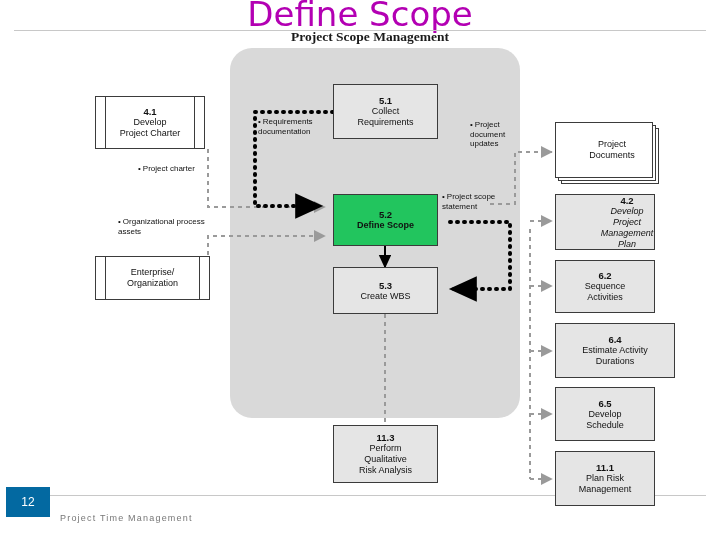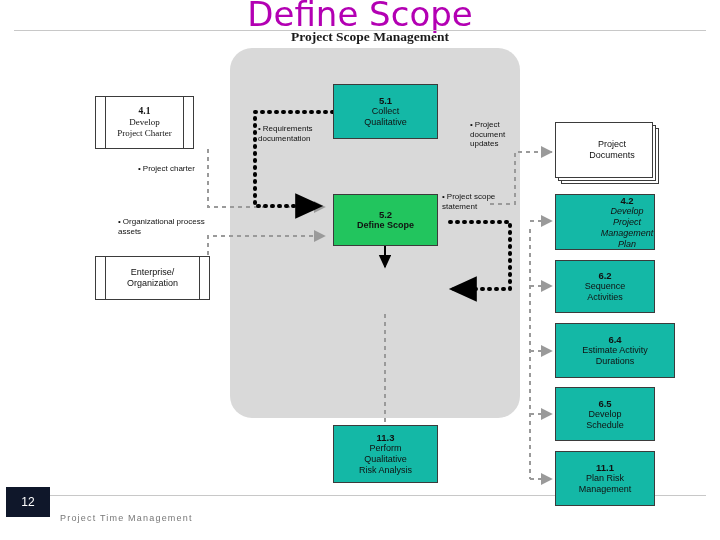--- a/index.html
+++ b/index.html
@@ -42,21 +42,21 @@
   .footer-rule {
     position: absolute;
     left: 14px; top: 495px;
     width: 692px; height: 0;
     border-top: 1px solid #c8c8c8;
   }
   .page-badge {
     position: absolute;
     left: 6px; top: 487px;
     width: 44px; height: 30px;
-    background: #0f172a;
+    background: #0369a1;
     display: flex;
     align-items: center;
     justify-content: center;
     color: #ffffff;
     font-size: 12px;
     font-family: "Liberation Sans", sans-serif;
   }
   .footer-text {
     position: absolute;
     left: 60px; top: 513px;
@@ -84,21 +84,21 @@
   .gray-panel {
     position: absolute;
     left: 170px; top: 24px;
     width: 290px; height: 370px;
     background: #d9d9d9;
     border-radius: 22px;
   }
   
   .box {
     position: absolute;
-    background: #14b8a6;
+    background: #e5e5e5;
     border: 1px solid #3b3b3b;
     box-sizing: border-box;
     display: flex;
     flex-direction: column;
     align-items: center;
     justify-content: center;
     text-align: center;
     font-size: 9px;
     line-height: 11px;
     color: #111111;
@@ -219,37 +219,41 @@
       <path d="M470,327 L492,327" fill="none" stroke="#9a9a9a" stroke-width="2" stroke-dasharray="4,4" marker-end="url(#agray)"></path>
       <path d="M470,390 L492,390" fill="none" stroke="#9a9a9a" stroke-width="2" stroke-dasharray="4,4" marker-end="url(#agray)"></path>
       <path d="M470,455 L492,455" fill="none" stroke="#9a9a9a" stroke-width="2" stroke-dasharray="4,4" marker-end="url(#agray)"></path>
 
       <path d="M325,290 L325,425" fill="none" stroke="#9a9a9a" stroke-width="2" stroke-dasharray="4,4" marker-end="url(#agray)"></path>
     </svg>
 
     <div class="box" style="left:273px; top:60px; width:105px; height:55px;">
       <span class="num">5.1</span>
       <span class="nm" style="white-space:pre-line;">Collect
-Qualitative</span>
+Requirements</span>
     </div>
 
     <div class="box shaded" style="left:273px; top:170px; width:105px; height:52px;">
       <span class="num">5.2</span>
       <span class="nm" style="white-space:pre-line;">Define Scope</span>
     </div>
 
+    <div class="box" style="left:273px; top:243px; width:105px; height:47px;">
+      <span class="num">5.3</span>
+      <span class="nm" style="white-space:pre-line;">Create WBS</span>
+    </div>
 
     <div class="box" style="left:273px; top:401px; width:105px; height:58px;">
       <span class="num">11.3</span>
       <span class="nm" style="white-space:pre-line;">Perform
 Qualitative
 Risk Analysis</span>
     </div>
 
-    <div class="docbox" style="left:35px; top:72px; width:99px; height:53px;font-family:Liberation Serif, serif;">
+    <div class="docbox" style="left:35px; top:72px; width:110px; height:53px;">
       <div class="inner">
         <div style="display:flex;flex-direction:column;align-items:center;">
           <span class="num" style="font-weight:bold;font-size:9.5px;">4.1</span>
           <span style="white-space:pre-line;">Develop
 Project Charter</span>
         </div>
       </div>
     </div>
 
     <div class="docbox" style="left:35px; top:232px; width:115px; height:44px;">
@@ -293,21 +297,21 @@
       <span class="nm" style="white-space:pre-line;">Develop
 Schedule</span>
     </div>
 
     <div class="box" style="left:495px; top:427px; width:100px; height:55px;">
       <span class="num">11.1</span>
       <span class="nm" style="white-space:pre-line;">Plan Risk
 Management</span>
     </div>
 
-    <div class="note" style="left:198px; top:100px; width:78px;">
+    <div class="note" style="left:198px; top:93px; width:78px;">
       <span class="bullet">•</span><span style="white-space:pre-line;">Requirements
 documentation</span>
     </div>
 
     <div class="note" style="left:78px; top:140px; width:100px;">
       <span class="bullet">•</span><span>Project charter</span>
     </div>
 
     <div class="note" style="left:58px; top:193px; width:122px;">
       <span class="bullet">•</span><span style="white-space:pre-line;">Organizational process

